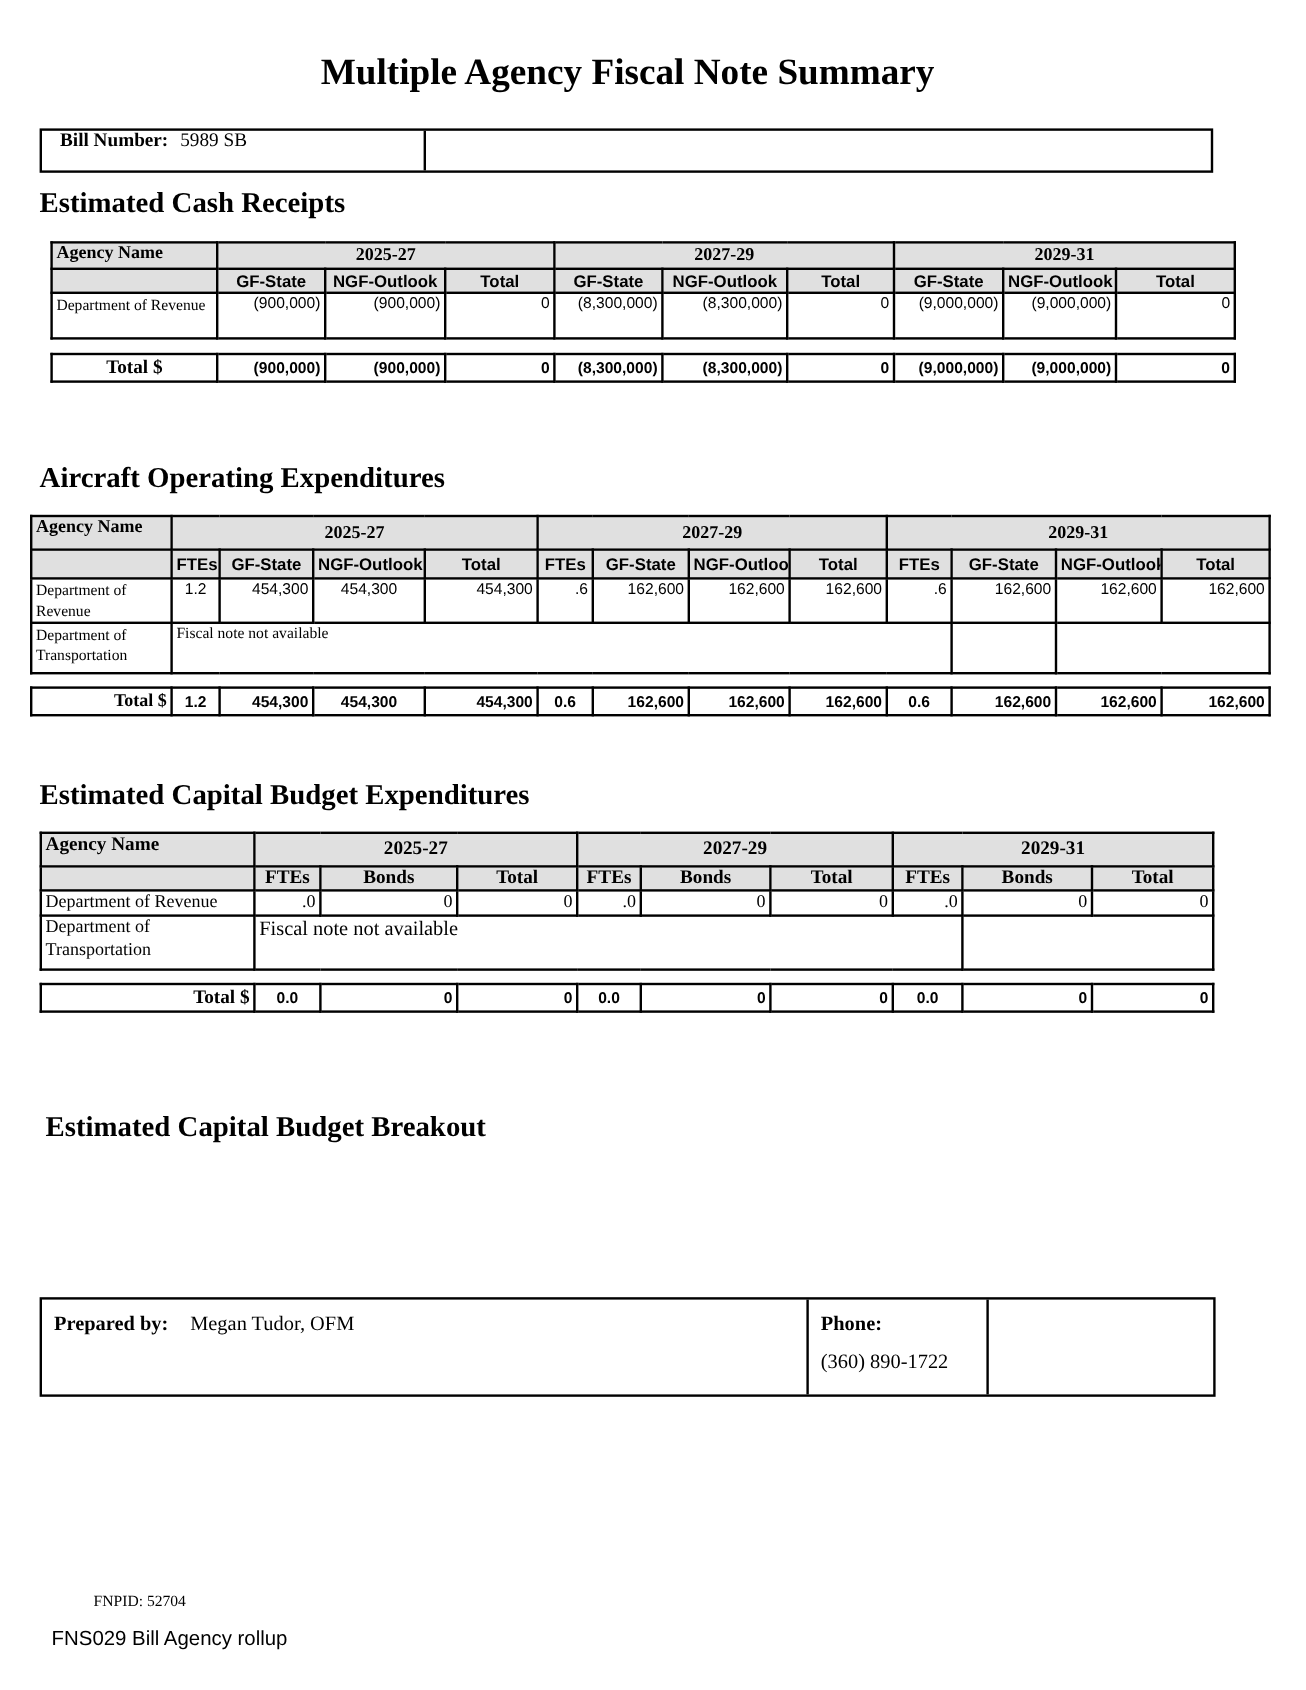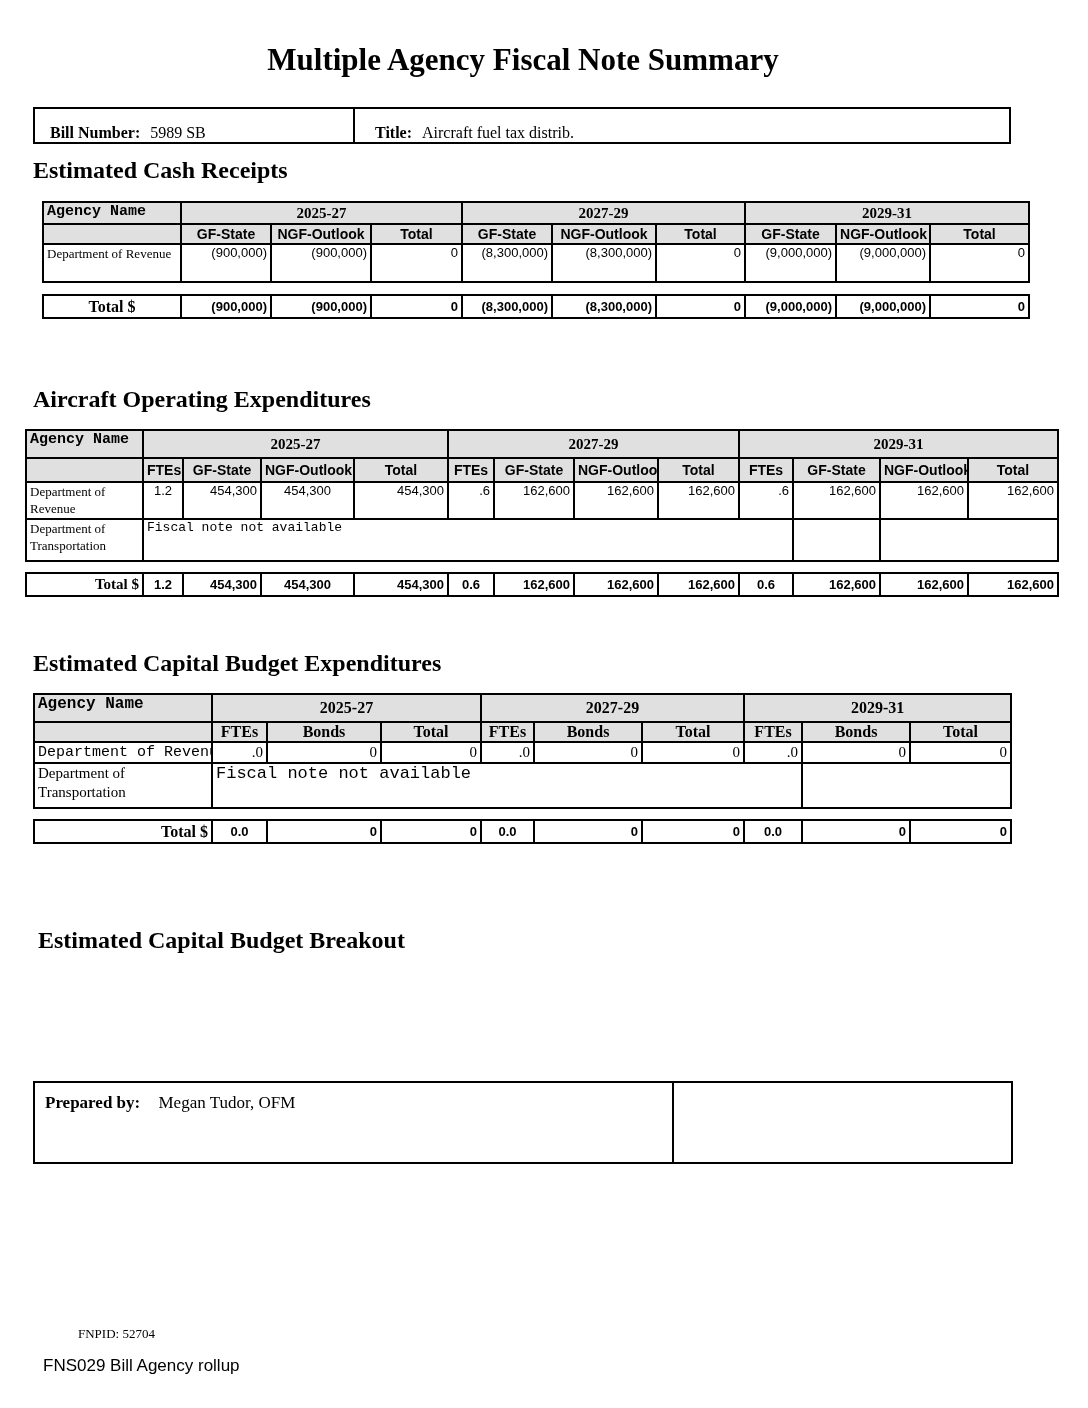--- a/index.html
+++ b/index.html
@@ -3,57 +3,53 @@
 <meta charset="utf-8">
 <style>
   html, body { margin: 0; padding: 0; background: #ffffff; }
   body { width: 1088px; height: 1408px; position: relative; overflow: hidden; color: #000; font-family: "Liberation Serif", serif; }
   .abs { position: absolute; }
   .title { left: 0; width: 1046px; top: 42px; text-align: center; font-size: 31px; font-weight: bold; font-family: "Liberation Serif", serif; }
   .sec { font-size: 24px; font-weight: bold; font-family: "Liberation Serif", serif; }
 
   
   .billbox { left: 33px; top: 107px; width: 978px; height: 37px; border: 2px solid #000; display: flex; box-sizing: border-box; }
-  .billbox .cell { display: flex; align-items: flex-end; font-size: 16px; padding-left: 15px; box-sizing: border-box; }
+  .billbox .cell { display: flex; align-items: flex-start; font-size: 16px; padding-left: 15px; box-sizing: border-box; }
   .billbox .c1 { width: 320px; border-right: 2px solid #000; }
   .billbox .c2 { flex: 1; padding-left: 20px; }
   .lbl { font-weight: bold; margin-right: 10px; }
 
   table { border-collapse: collapse; position: absolute; table-layout: fixed; }
   td, th { border: 2px solid #000; padding: 0 3px; box-sizing: border-box; overflow: hidden; white-space: nowrap; }
   .hdr { background: #e0e0e0; }
   .sans { font-family: "Liberation Sans", sans-serif; }
   .serif { font-family: "Liberation Serif", serif; }
   .b { font-weight: bold; }
   .r { text-align: right; }
   .c { text-align: center; }
-  .l { text-align: left; font-family: Liberation Mono, monospace; }
+  .l { text-align: left; }
   .top { vertical-align: top; }
   .wrap { white-space: normal; line-height: 17px; }
 
   
   .footbox { left: 33px; top: 1081px; width: 980px; height: 83px; border: 2px solid #000; box-sizing: border-box; display: flex; font-size: 17px; }
   .footbox .f1 { width: 639px; border-right: 2px solid #000; padding: 10px 10px; box-sizing: border-box; }
   .footbox .f2 { width: 150px; border-right: 2px solid #000; padding: 10px 10px; box-sizing: border-box; }
   .footbox .f3 { flex: 1; padding: 10px 10px; box-sizing: border-box; }
   .footbox .v2 { margin-top: 12px; }
 </style>
 </head>
 <body>
 
 <div class="abs title">Multiple Agency Fiscal Note Summary</div>
 
 <div class="abs billbox">
   <div class="cell c1">
     <span class="lbl">Bill Number:</span>
     <span>5989 SB</span>
-  </div>
-  <div class="cell c2">
-    <span class="lbl">Title:</span>
-    <span>Aircraft fuel tax distrib.</span>
   </div>
 </div>
 
 <div class="abs sec" style="left:33px; top:157px;">Estimated Cash Receipts</div>
 
 <table style="left:42px; top:201px; width:986px;">
   <colgroup>
     <col style="width:138px">
       <col style="width:90px">
       <col style="width:100px">
@@ -310,16 +306,20 @@
 </tbody>
   </table>
 
 <div class="abs sec" style="left:38px; top:927px;">Estimated Capital Budget Breakout</div>
 
 <div class="abs footbox">
   <div class="f1">
     <span class="b" style="margin-right:14px;">Prepared by:</span>
     <span>Megan Tudor, OFM</span>
   </div>
+  <div class="f2">
+    <div class="b">Phone:</div>
+    <div class="v2">(360) 890-1722</div>
+  </div>
 </div>
 
 <div class="abs serif" style="left:78px; top:1326px; font-size:13px;">FNPID: 52704</div>
 <div class="abs sans" style="left:43px; top:1356px; font-size:17px;">FNS029 Bill Agency rollup</div>
 
 </body></html>

